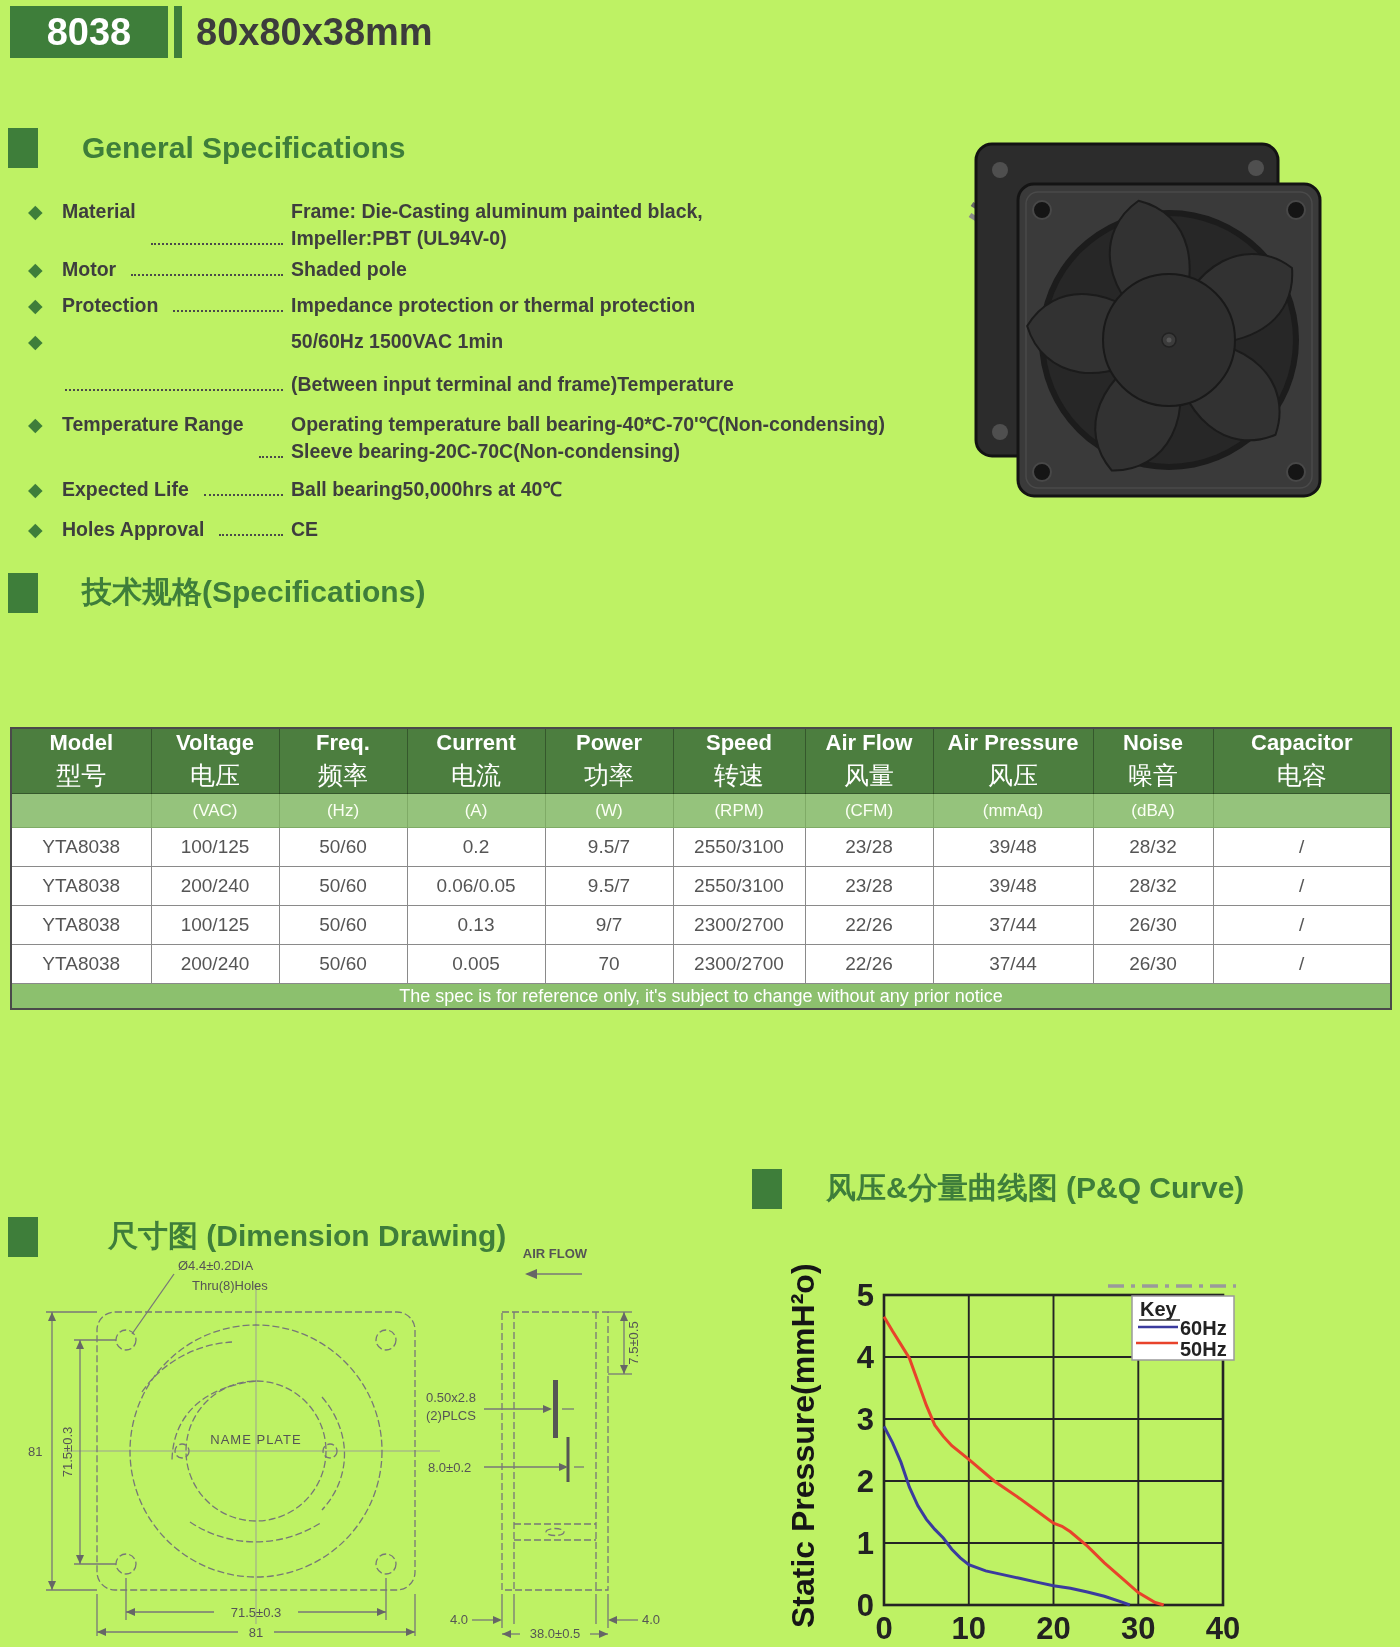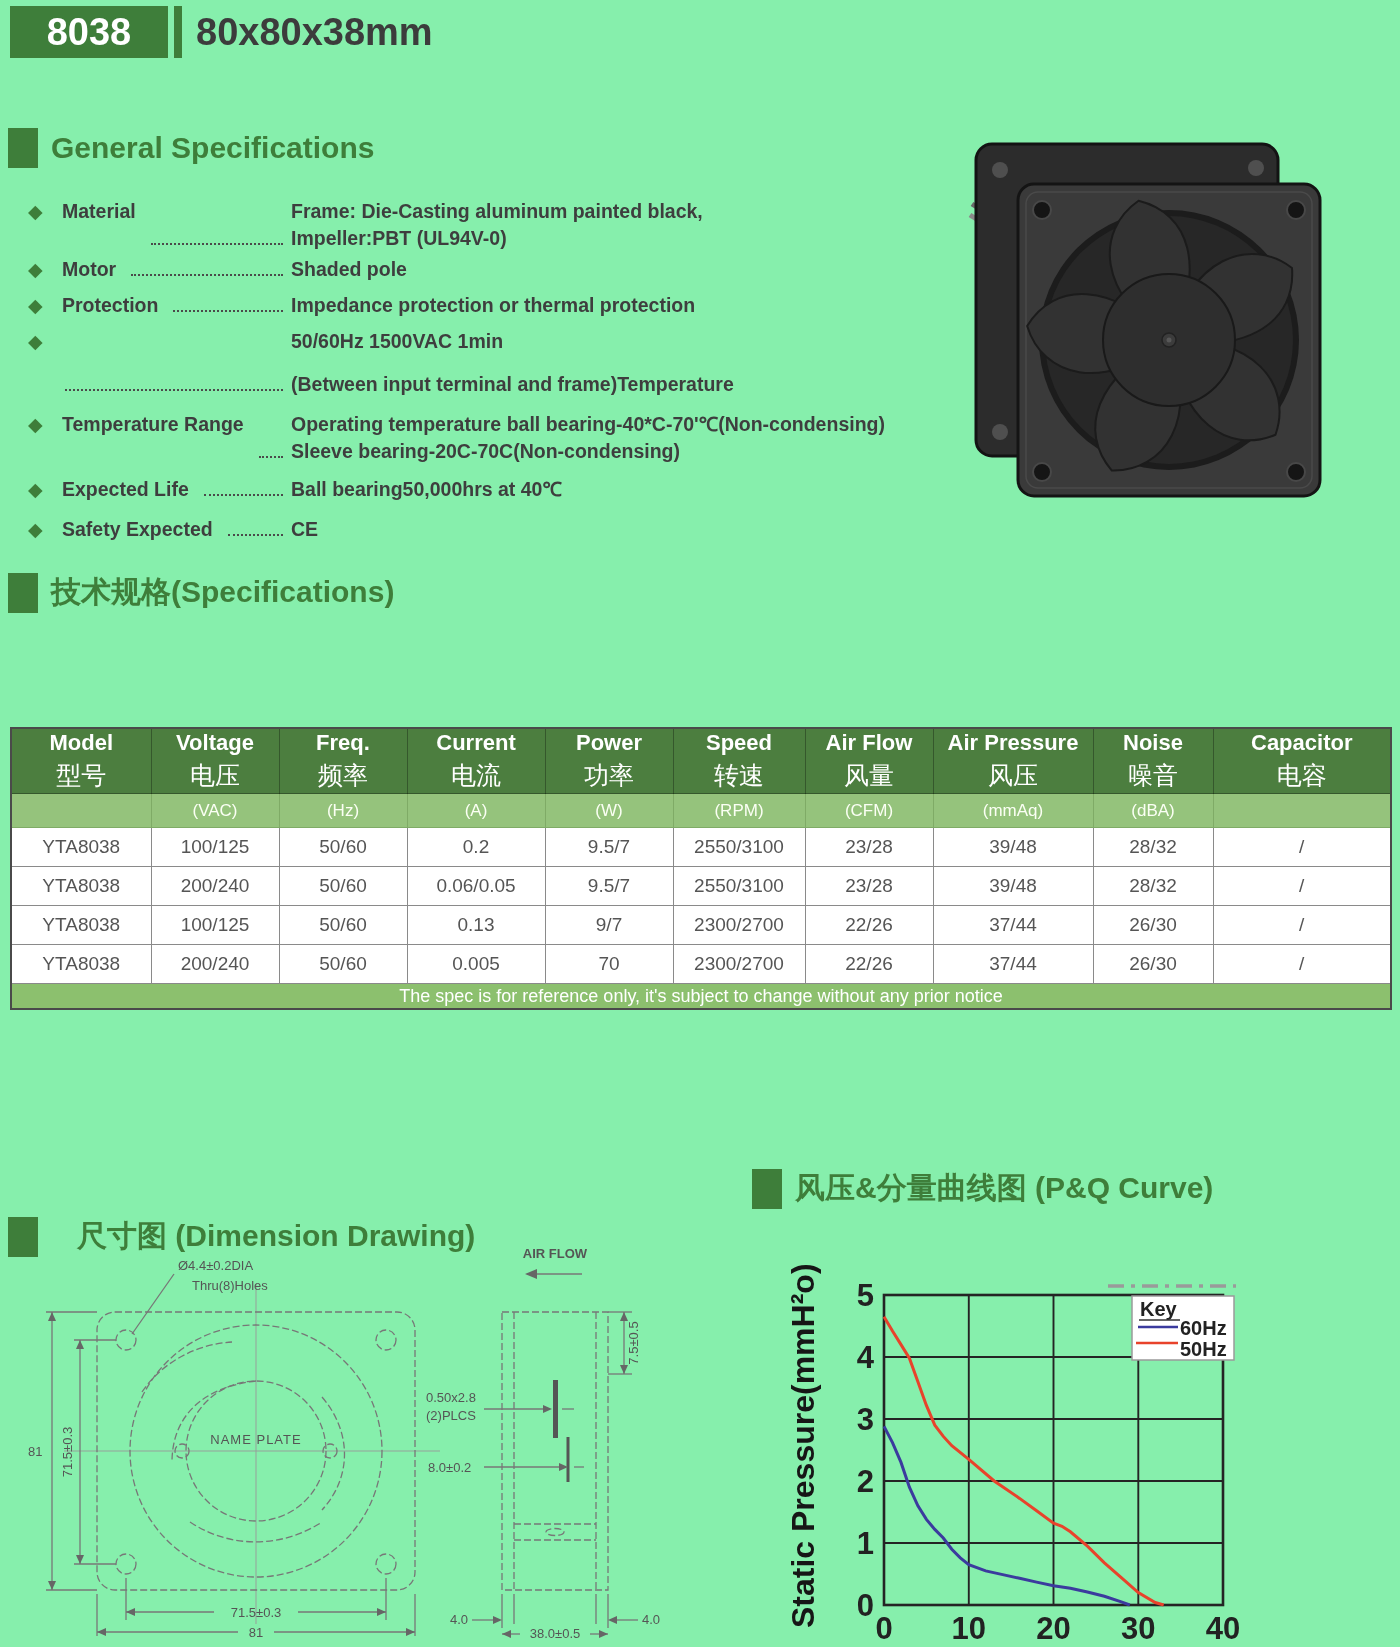--- a/index.html
+++ b/index.html
@@ -1,29 +1,29 @@
 <!DOCTYPE html>
 <html><head>
 <meta charset="utf-8">
 <style>
   html,body{margin:0;padding:0;background:#ffffff;}
-  .page{position:relative;width:1400px;height:1647px;background:#86efac;overflow:hidden;
+  .page{position:relative;width:1400px;height:1647px;background:#bef264;overflow:hidden;
         font-family:"Liberation Sans",sans-serif;color:#3e3e3e;}
 
   
   .badge{position:absolute;left:10px;top:6px;width:158px;height:52px;background:#3e7e3a;
          color:#fff;font-size:38px;font-weight:bold;display:flex;align-items:center;justify-content:center;}
   .badge-bar{position:absolute;left:174px;top:6px;width:8px;height:52px;background:#3e7e3a;}
   .size-title{position:absolute;left:196px;top:6px;height:52px;display:flex;align-items:center;
               font-size:38px;font-weight:bold;color:#3c3c3c;text-align:center;}
 
   
   .sec{position:absolute;display:flex;align-items:center;gap:13px;}
   .sec .sq{width:30px;height:40px;background:#3e7e3a;flex:none;}
-  .sec .t{font-size:30px;font-weight:bold;color:#3e7e3a;white-space:nowrap;}
+  .sec .t{font-size:30px;font-weight:bold;color:#3e7e3a;white-space:nowrap;margin-left:31px;}
   #sec-general{left:8px;top:128px;}
   #sec-specs{left:8px;top:572px;}
   #sec-dim{left:8px;top:1216px;gap:39px;}
   #sec-pq{left:752px;top:1168px;}
 
   
   .spec-list{position:absolute;left:28px;top:198px;width:920px;list-style:none;margin:0;padding:0;}
   .spec-item{display:flex;margin-bottom:9px;}
   .spec-item .bullet{color:#3e7e3a;font-size:19px;width:34px;flex:none;line-height:27px;}
   .spec-item .lab{display:flex;width:224px;flex:none;gap:12px;}
@@ -146,21 +146,21 @@
           <span class="txt">Expected Life</span>
           <span class="dots"></span>
         </span>
       <span class="vals">
           <div class="v1">Ball bearing50,000hrs at 40℃</div>
         </span>
     </li>
     <li class="spec-item">
       <span class="bullet">◆</span>
       <span class="lab">
-          <span class="txt">Safety Expected</span>
+          <span class="txt">Holes Approval</span>
           <span class="dots"></span>
         </span>
       <span class="vals">
           <div class="v1">CE</div>
         </span>
     </li>
   </ul>
 
   <div class="fan">
     <svg width="388" height="400" viewBox="0 0 388 400">

